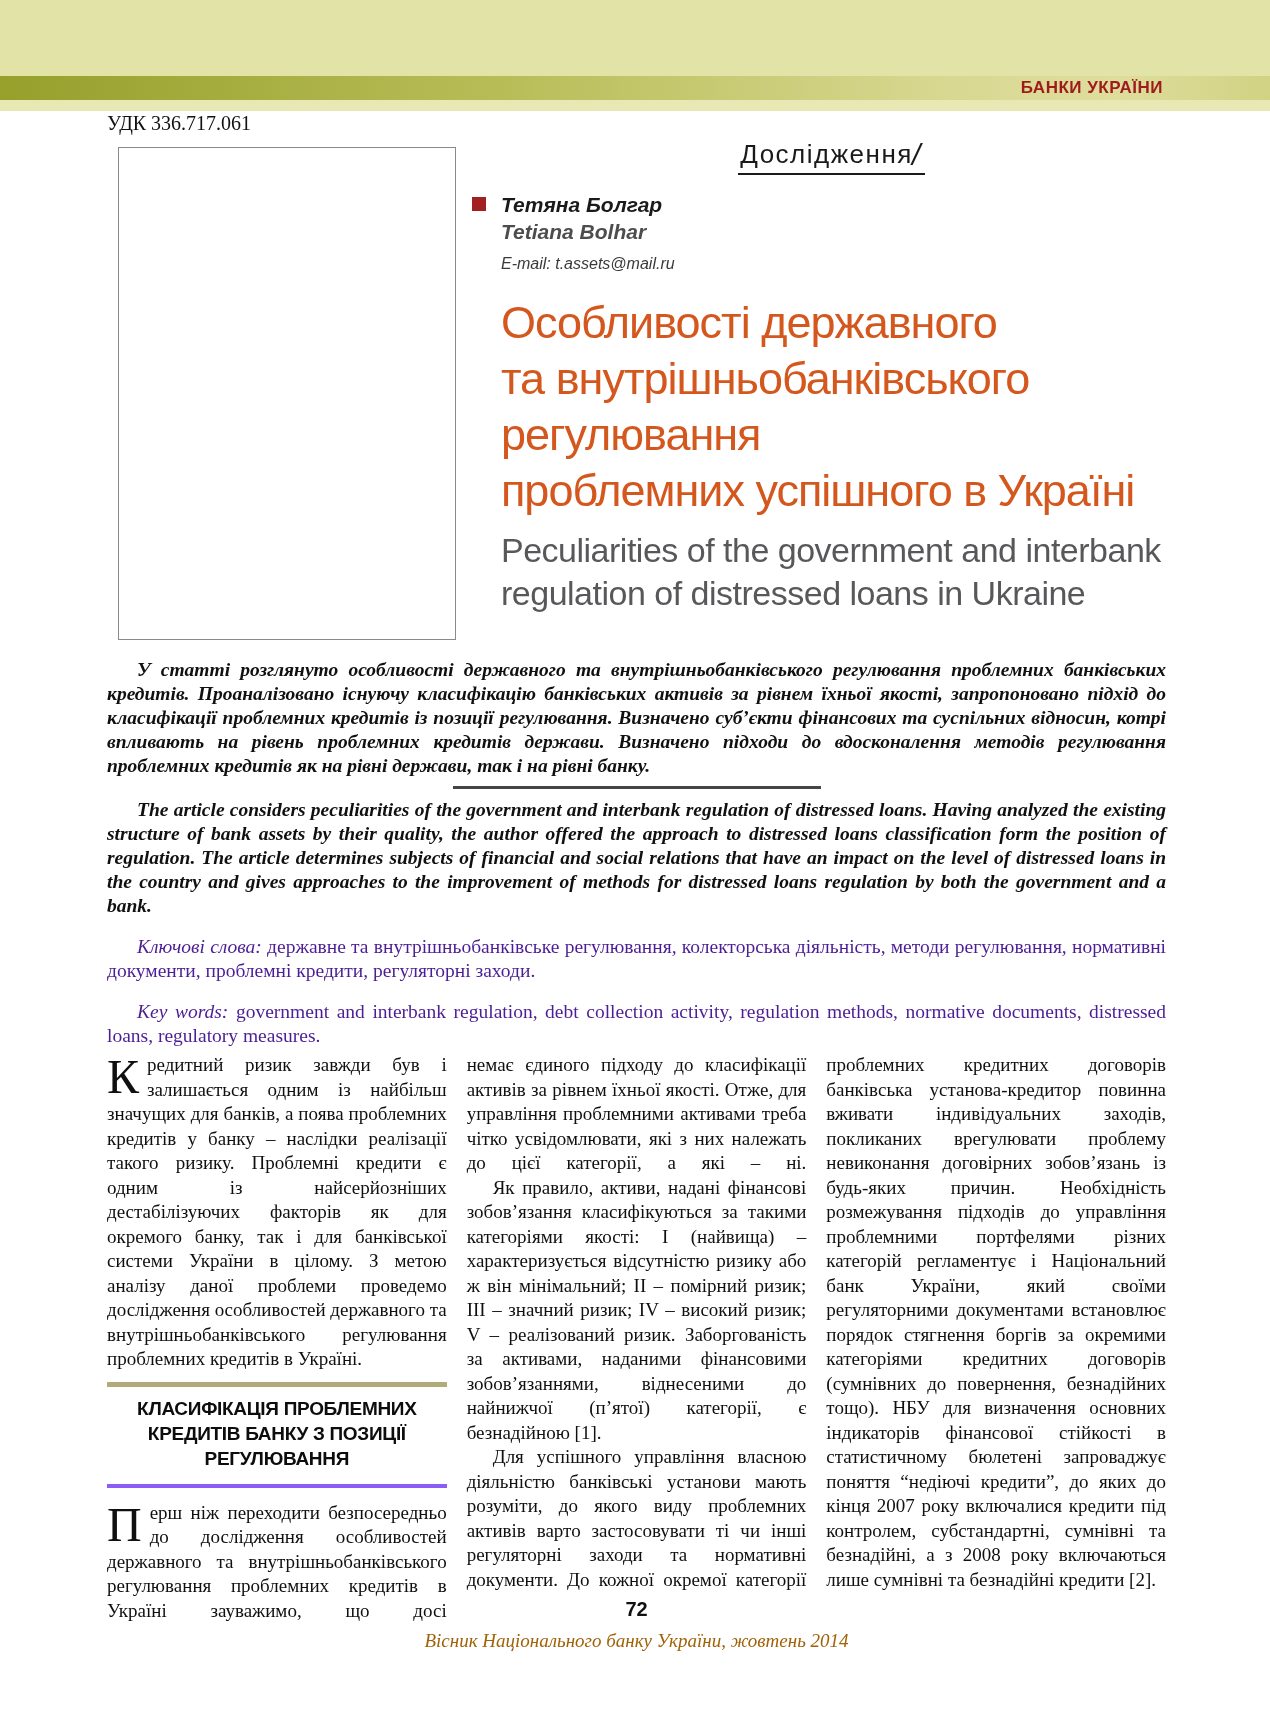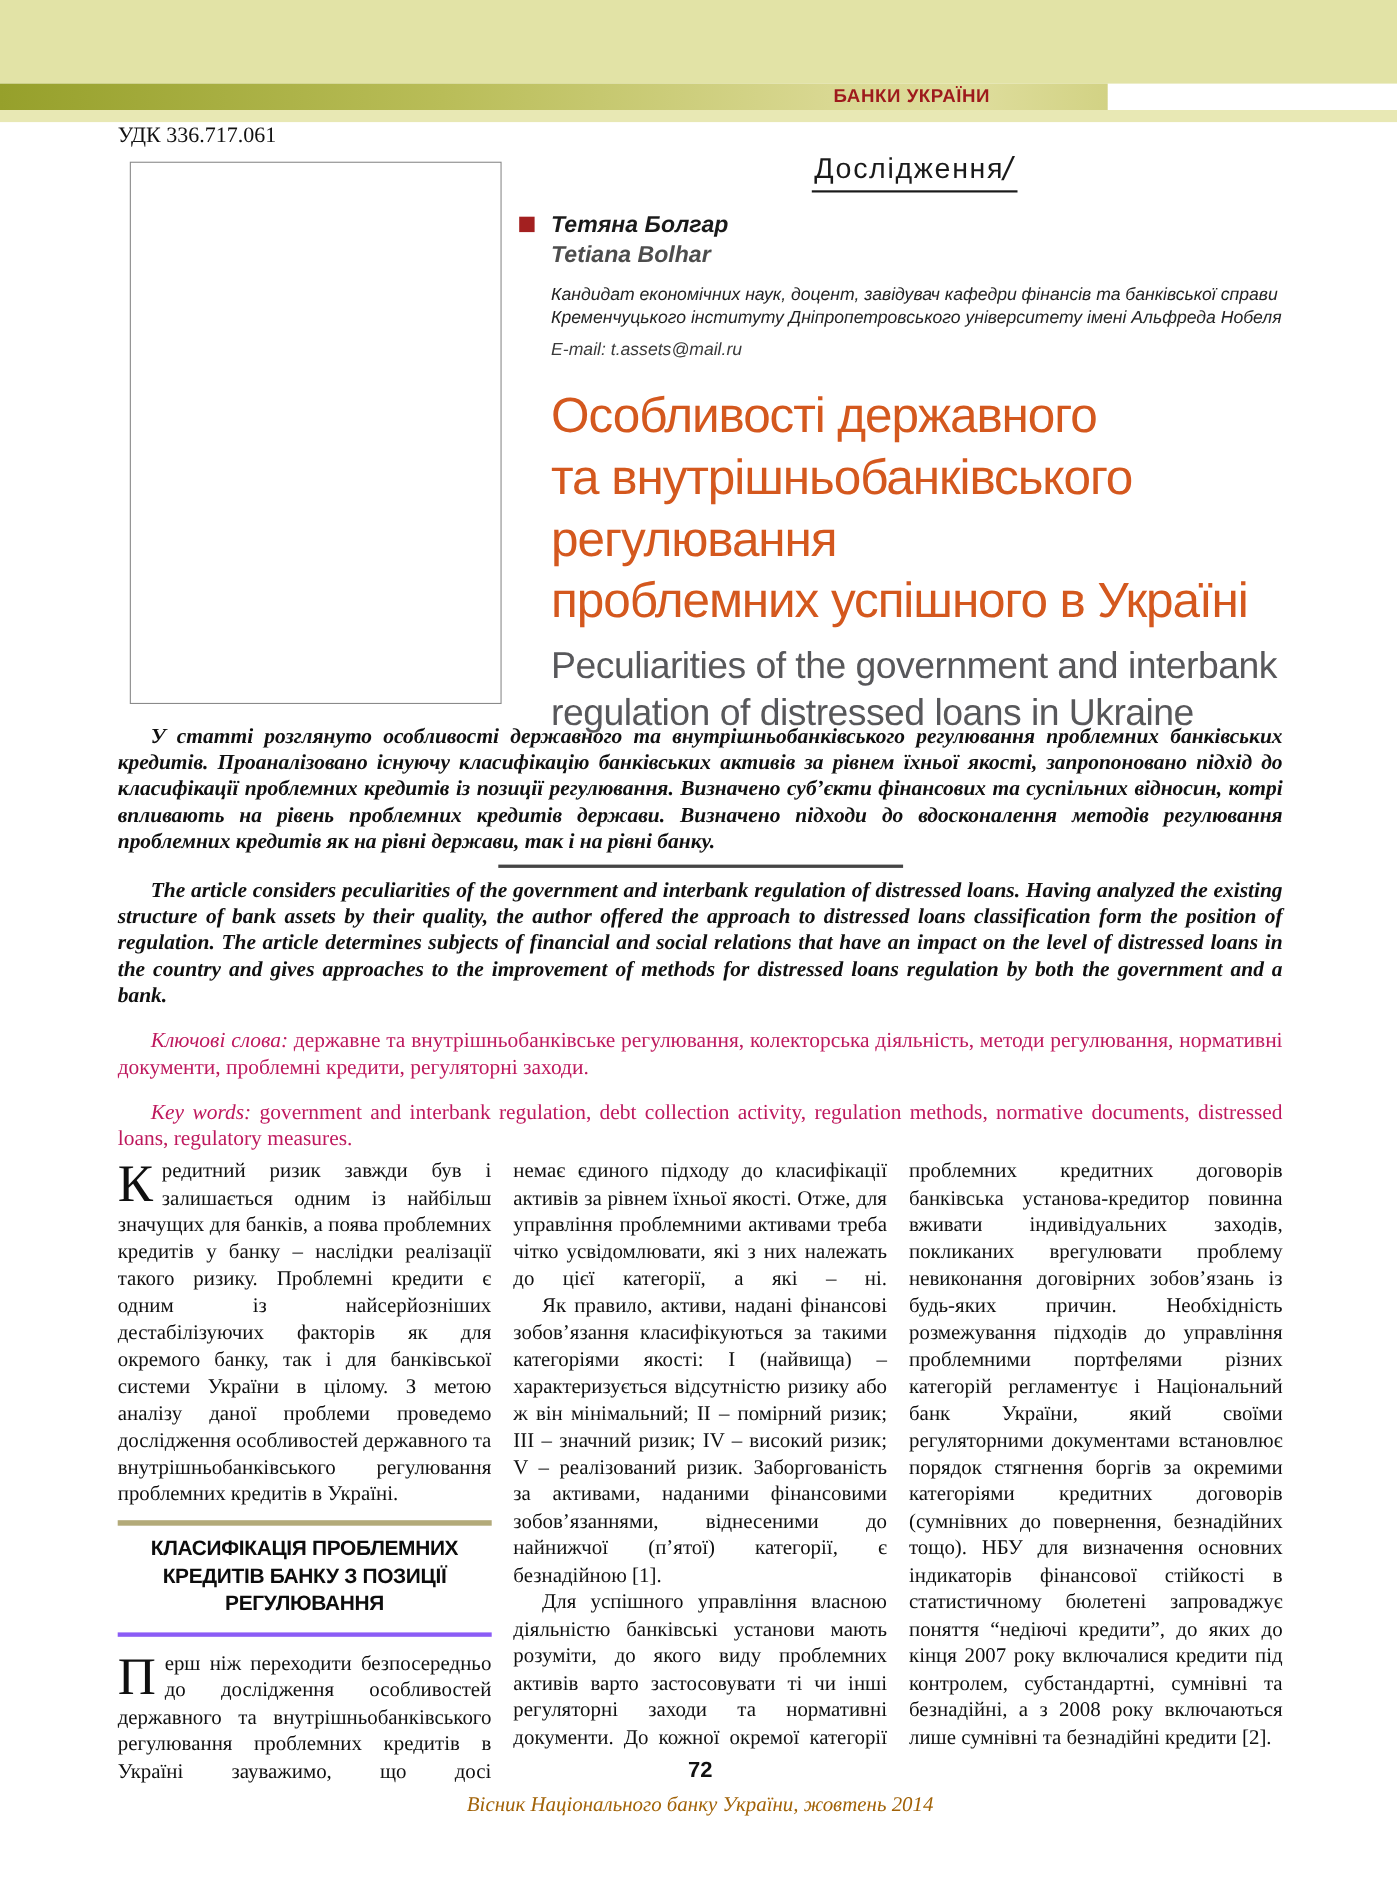--- a/index.html
+++ b/index.html
@@ -3,21 +3,21 @@
 <meta charset="utf-8">
 <style>
   html,body{margin:0;padding:0;background:#fff;}
   #page{
     position:relative;width:1270px;height:1713px;background:#ffffff;
     font-family:"Liberation Serif",serif;color:#111;overflow:hidden;
   }
   
   .banner-top{position:absolute;left:0;top:0;width:1270px;height:76px;background:#e2e3a6;}
   .banner-band{
-    position:absolute;left:0;top:76px;width:1007px;height:24px;
+    position:absolute;left:0;top:76px;width:1270px;height:24px;
     background:linear-gradient(90deg,#96a02b 0%,#b9bd58 40%,#d9d892 75%,#dedd9c 88%,#d2d284 100%);
     display:flex;align-items:center;justify-content:flex-end;
   }
   .banner-band .label{
     font-family:"Liberation Sans",sans-serif;font-weight:bold;font-size:17px;
     color:#9e1a1c;padding-right:107px;letter-spacing:.5px;
   }
   .banner-bottom{position:absolute;left:0;top:100px;width:1270px;height:11px;background:#e8e8b4;}
 
   
@@ -51,21 +51,21 @@
     font-size:34px;line-height:43px;letter-spacing:-.5px;color:#58585b;
   }
 
   
   .middle{position:absolute;left:107px;top:658px;width:1059px;}
   .abstract{
     font-weight:bold;font-style:italic;font-size:19.5px;line-height:24px;
     text-align:justify;text-indent:30px;margin:0;color:#101010;
   }
   .divider{width:368px;height:3px;background:#454545;margin:8px auto 9px auto;}
-  .keywords{font-size:19.5px;line-height:24px;text-align:justify;text-indent:30px;margin:17px 0 0 0;color:#be185d;}
+  .keywords{font-size:19.5px;line-height:24px;text-align:justify;text-indent:30px;margin:17px 0 0 0;color:#4c1d95;}
   .keywords .kw-label{font-style:italic;}
 
   
   .columns{position:absolute;left:107px;top:1053px;width:1059px;height:540px;display:flex;gap:20px;}
   .col{flex:1 1 0;font-size:19px;line-height:24.5px;text-align:justify;color:#101010;}
   .col p{margin:0;}
   .col p.indent{text-indent:26px;}
   .col p.justify-last{text-align-last:justify;}
   .dropcap{
     float:left;font-size:48px;line-height:41px;padding:3px 8px 0 0;color:#101010;
@@ -103,24 +103,20 @@
     <div class="rubric">
       <span class="word"><span>Дослідження</span><span class="slash">/</span></span>
     </div>
 
     <div class="author">
       <span class="bullet"></span>
       <div class="name-ua">Тетяна Болгар</div>
       <div class="name-en">Tetiana Bolhar</div>
     </div>
 
-    <div class="bio bio-ua">
-      <div>Кандидат економічних наук, доцент, завідувач кафедри фінансів та банківської справи</div>
-      <div>Кременчуцького інституту Дніпропетровського університету імені Альфреда Нобеля</div>
-    </div>
     <div class="email">E-mail: t.assets@mail.ru</div>
 
     <div class="title-ua">
       <div>Особливості державного</div>
       <div>та внутрішньобанківського регулювання</div>
       <div>проблемних успішного в Україні</div>
     </div>
     <div class="title-en">
       <div>Peculiarities of the government and interbank</div>
       <div>regulation of distressed loans in Ukraine</div>

